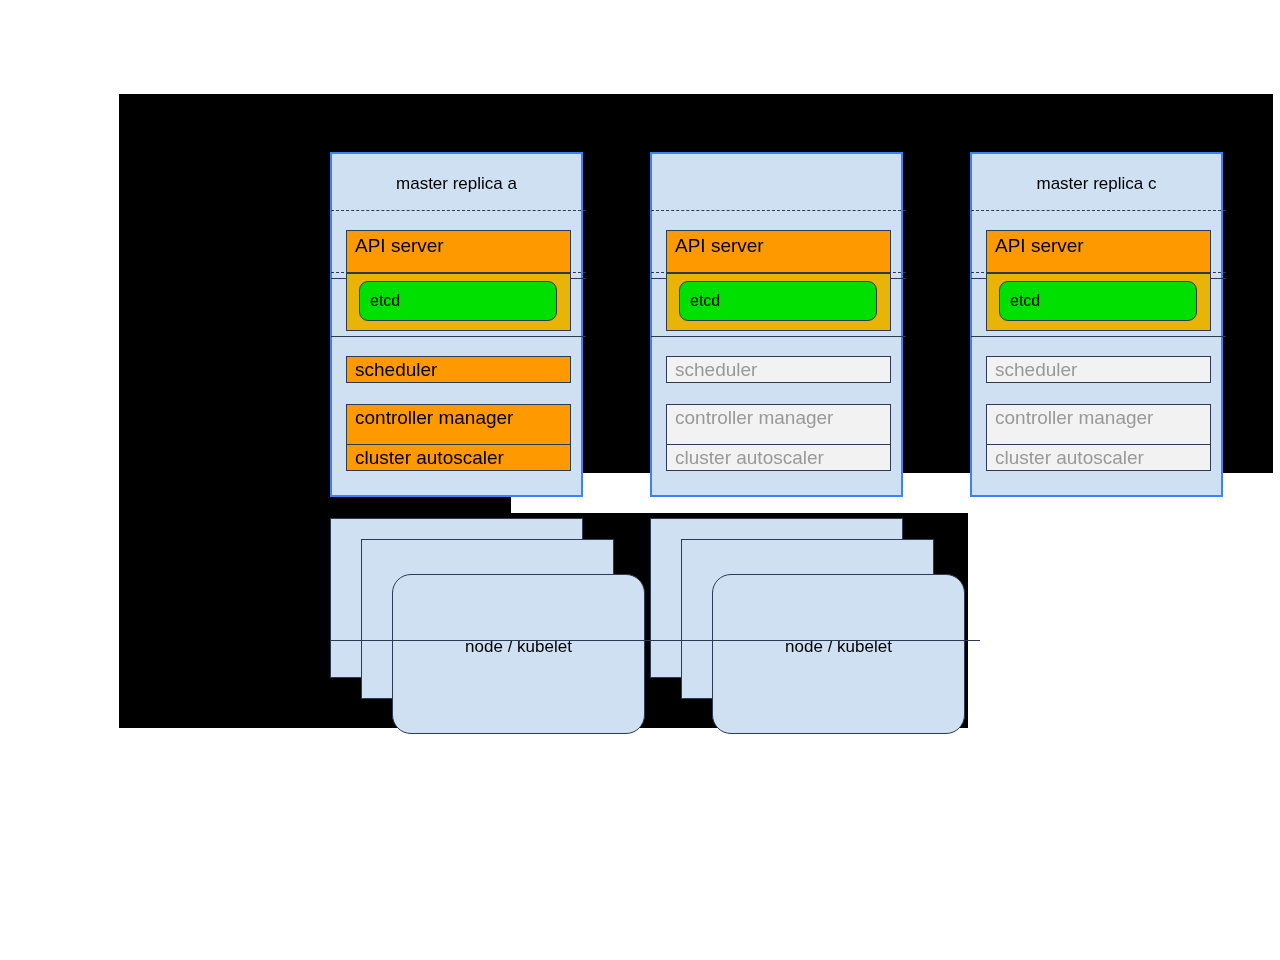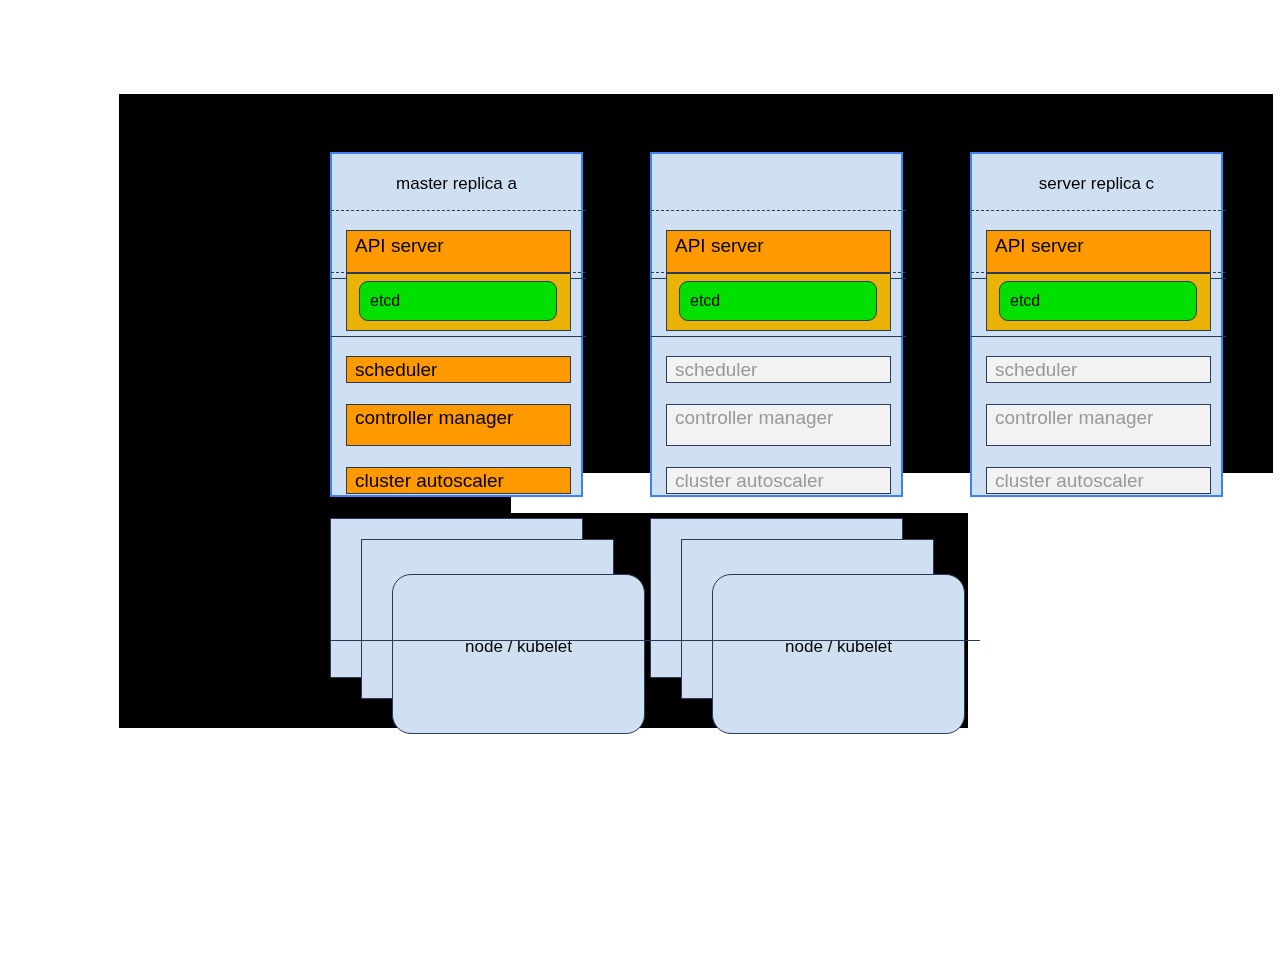--- a/index.html
+++ b/index.html
@@ -66,21 +66,21 @@
     border: 1px solid #2B3A55;
     white-space: nowrap;
     overflow: hidden;
   }
   .comp.active   { background: #FF9900; color: #000000; }
   .comp.inactive { background: #F2F2F2; color: #999999; }
 
   .comp-api   { top: 76px;  height: 43px; line-height: 30px; }
   .comp-sched { top: 202px; height: 27px; line-height: 25px; }
   .comp-ctrl  { top: 250px; height: 42px; line-height: 25px; }
-  .comp-auto  { top: 313px; height: 27px; line-height: 25px; }
+  .comp-auto  { top: 290px; height: 27px; line-height: 25px; }
 
   
   .etcd-band {
     position: absolute;
     left: 14px;
     top: 119px;
     width: 225px;
     height: 58px;
     background: #eab308;
     border: 1px solid #2B3A55;
@@ -203,21 +203,21 @@
     <div class="comp comp-ctrl inactive">controller manager</div>
     <div class="comp comp-auto inactive">cluster autoscaler</div>
   </div>
 
   <div class="replica" id="replica-c">
     <div class="rule rule-dashed-top"></div>
     <div class="rule rule-dashed-mid"></div>
     <div class="rule rule-solid-upper"></div>
     <div class="rule rule-solid-lower"></div>
 
-    <div class="replica-title">server replica c</div>
+    <div class="replica-title">master replica c</div>
 
     <div class="comp comp-api active">API server</div>
 
     <div class="etcd-band">
       <div class="etcd-pill">etcd</div>
     </div>
 
     <div class="comp comp-sched inactive">scheduler</div>
     <div class="comp comp-ctrl inactive">controller manager</div>
     <div class="comp comp-auto inactive">cluster autoscaler</div>

